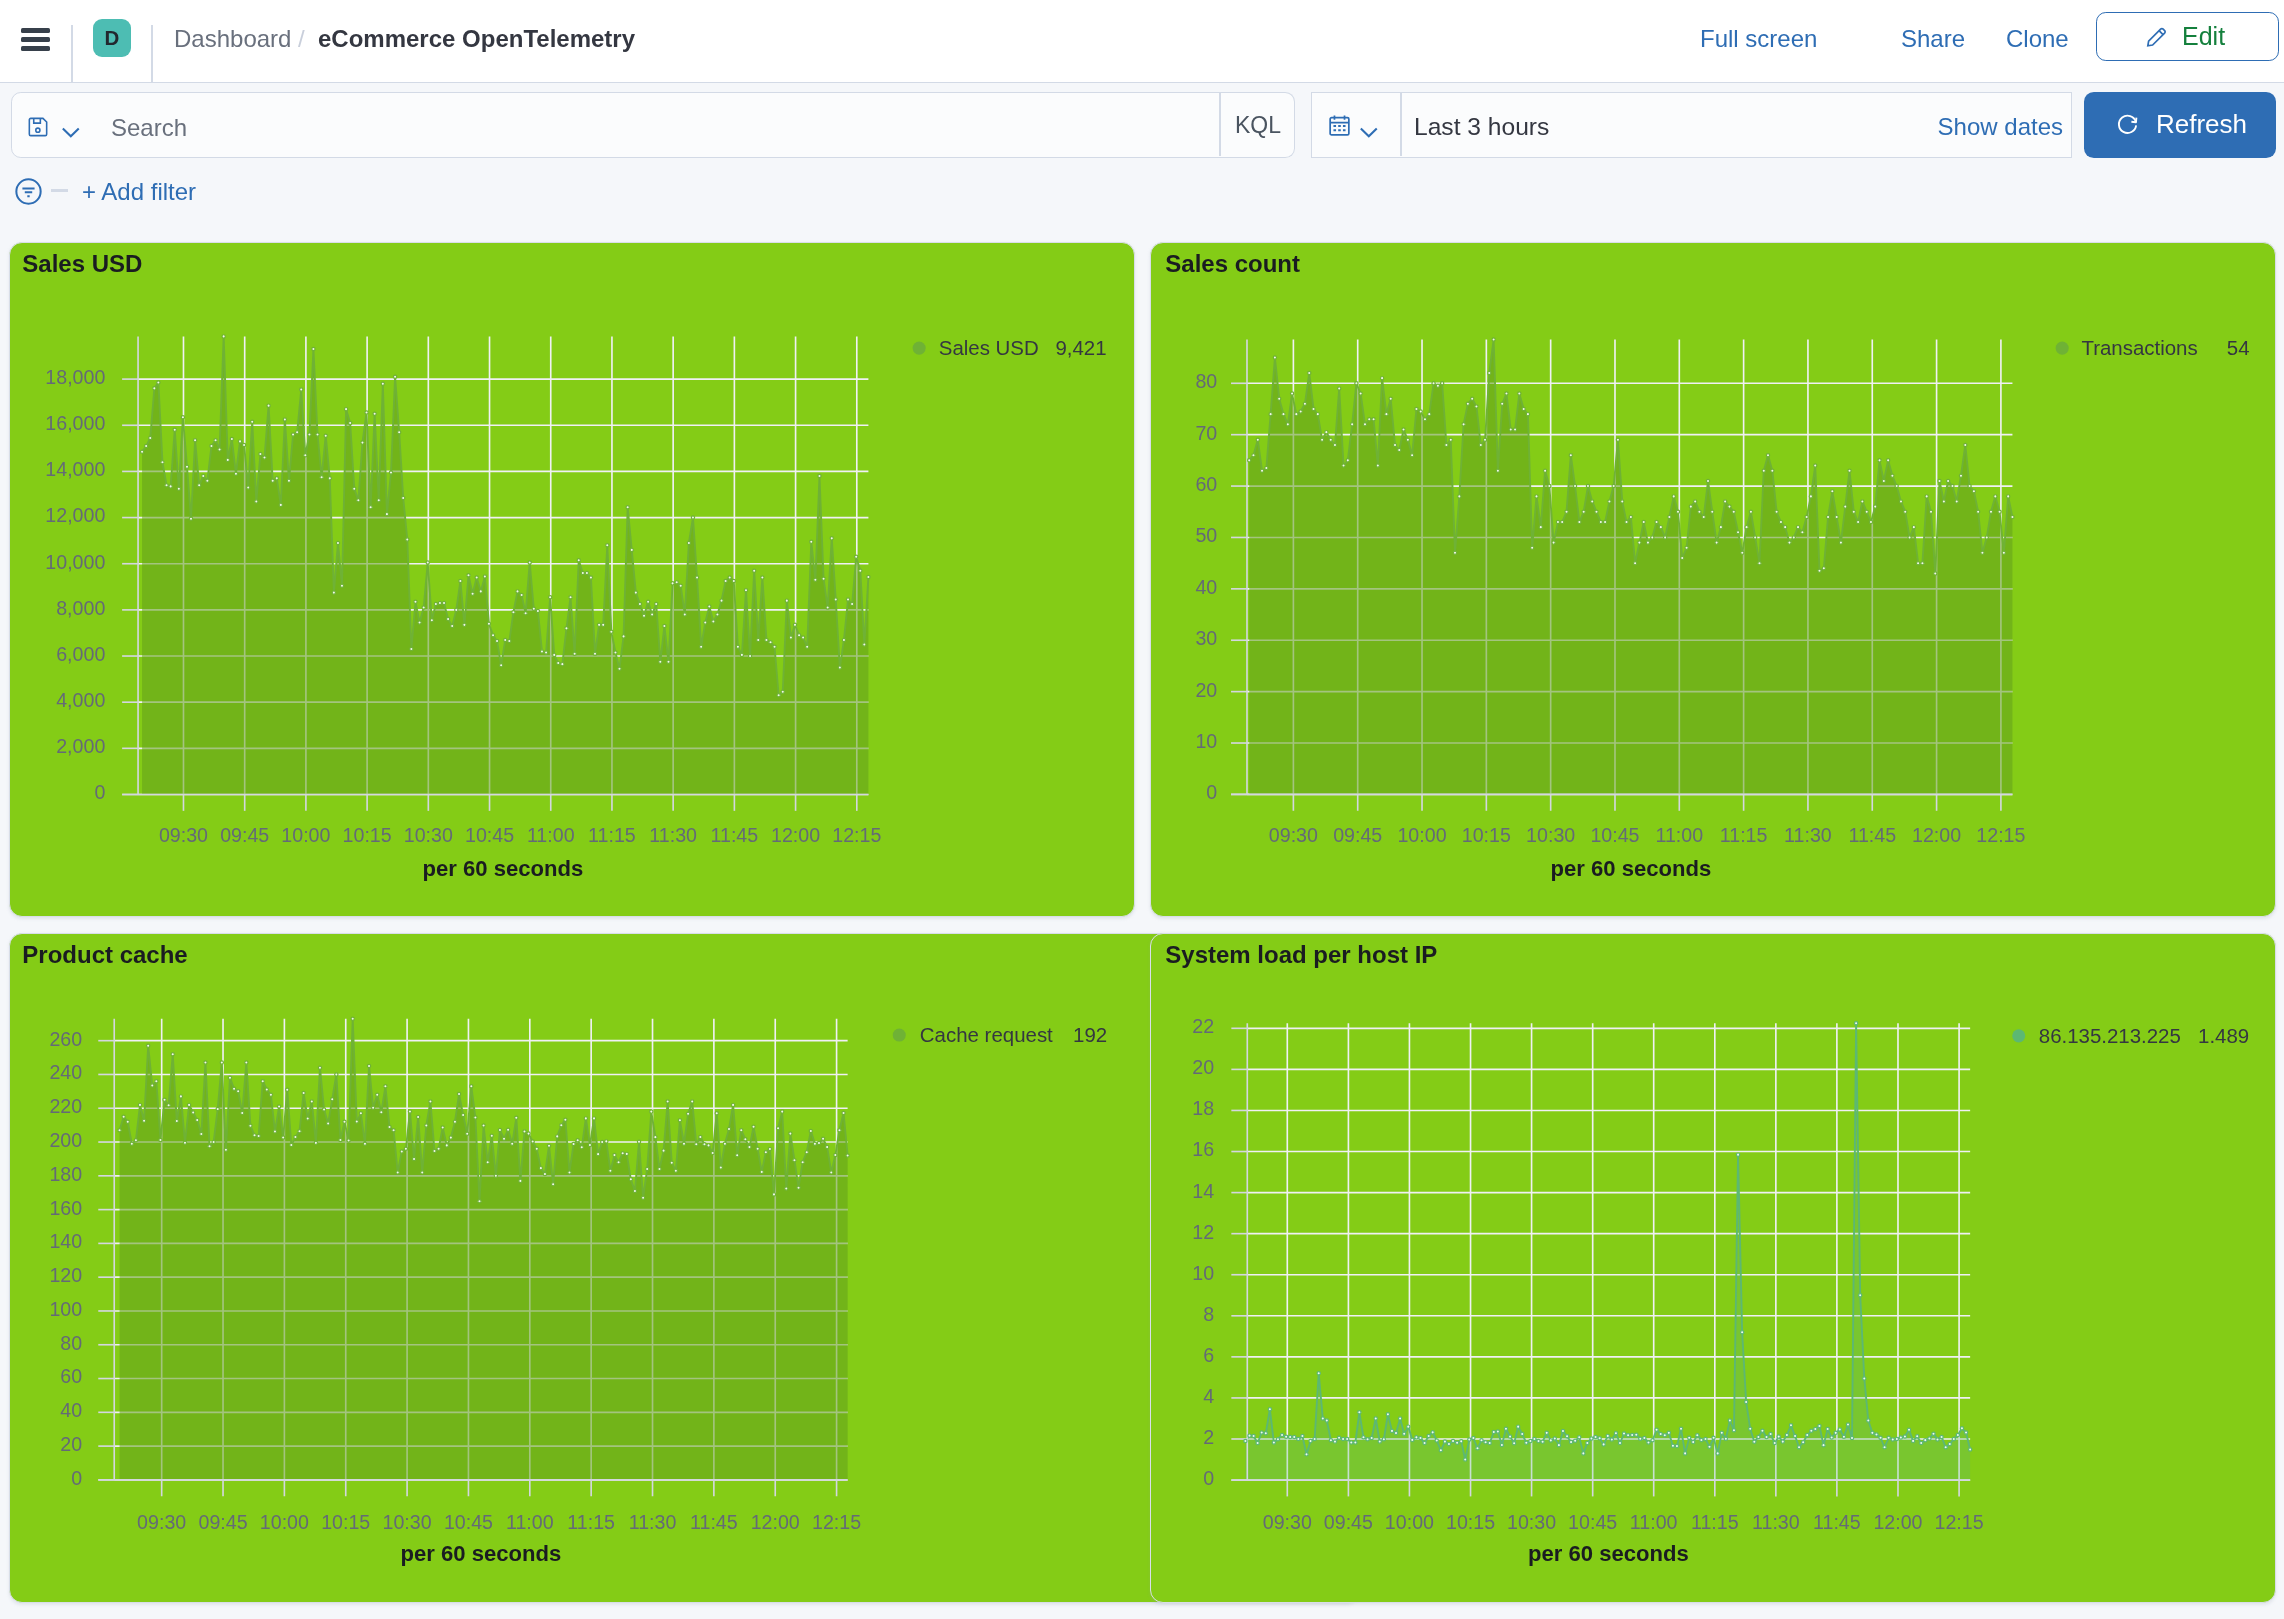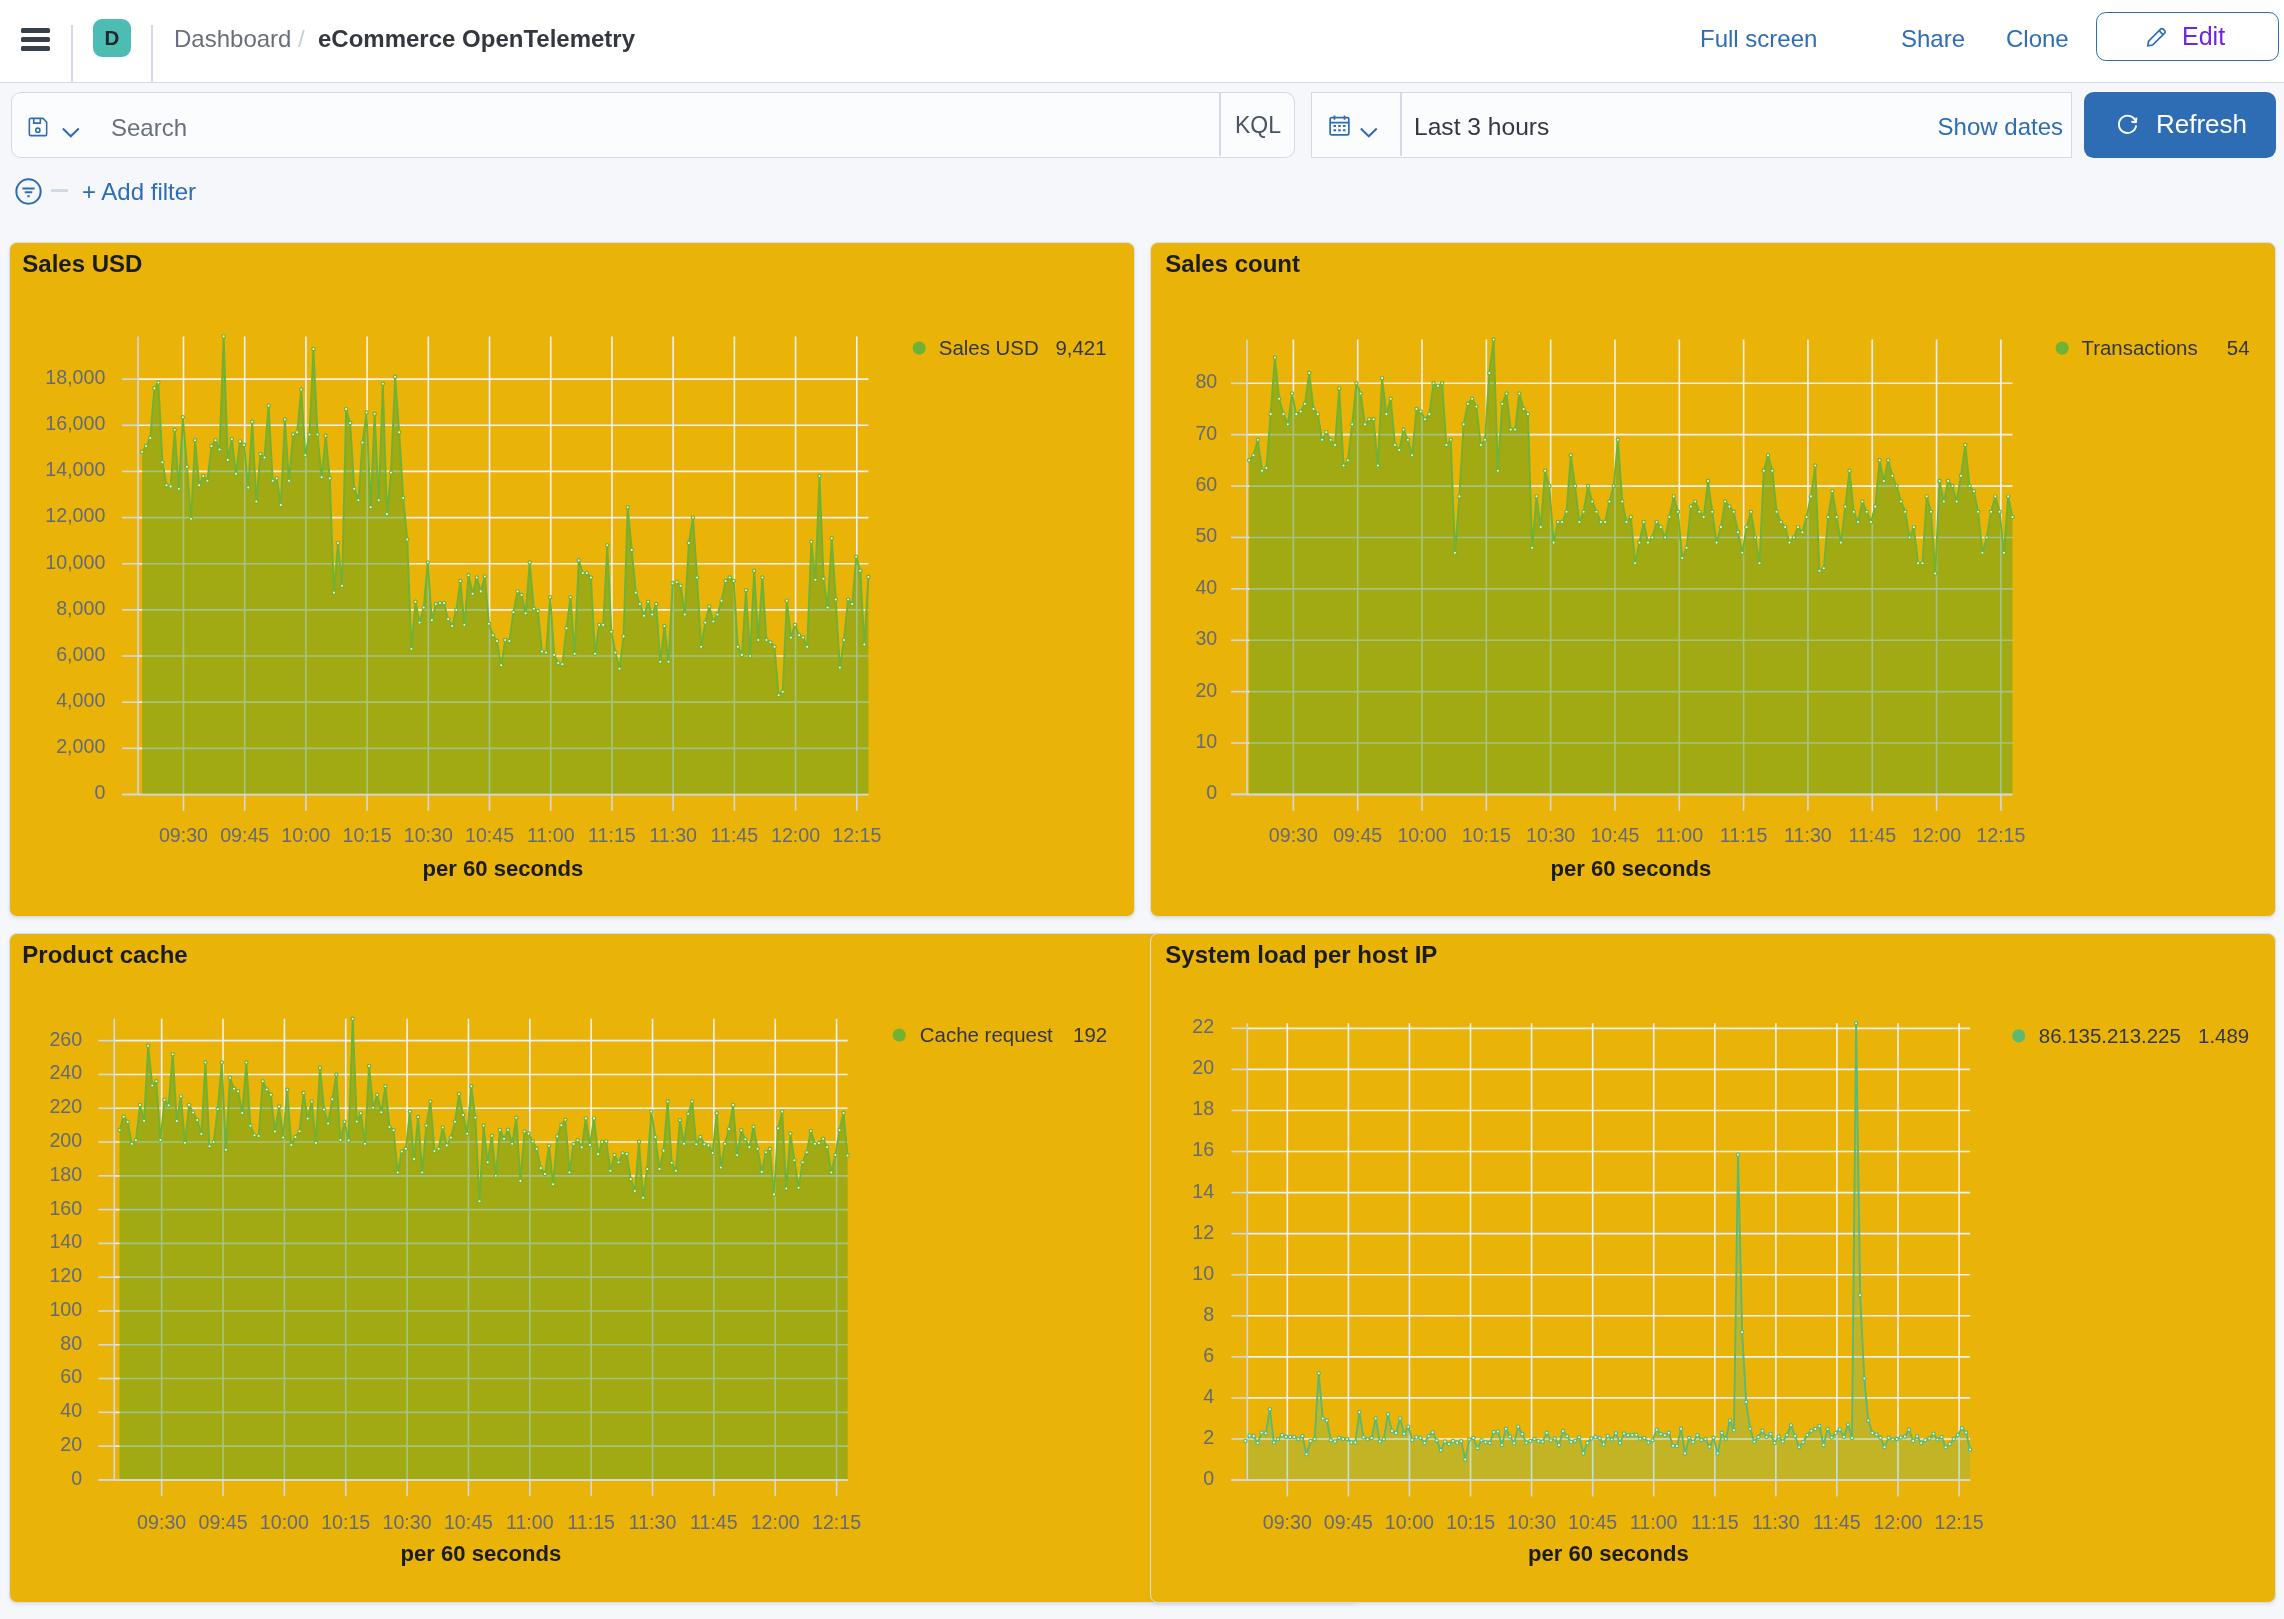--- a/index.html
+++ b/index.html
@@ -2,25 +2,25 @@
 <html style="font-size:13px"><head><meta charset="utf-8"><style>
 * { margin:0; padding:0; box-sizing:border-box; }
 html,body { width:2284px; height:1619px; overflow:hidden; font-family:"Liberation Sans",sans-serif; background:#f5f7fa; }
 .abs { position:absolute; }
 #header { position:absolute; left:0; top:0; width:2284px; height:83px; background:#fff; border-bottom:1.6px solid #d3dae6; }
 .vsep { position:absolute; top:24.6px; height:58px; width:1.6px; background:#d3dae6; }
 #burger div { width:29px; height:4.9px; background:#37404b; border-radius:1.6px; margin-bottom:4.1px; }
 #dlogo { position:absolute; left:93px; top:19px; width:38px; height:38px; border-radius:9px; background:#4dbdb3; color:#22272e; font-weight:700; font-size:20.5px; text-align:center; line-height:38px; }
 .crumb { position:absolute; top:25px; font-size:24px; }
 .hlink { position:absolute; top:25px; font-size:24px; color:#2e6db4; }
-#editbtn { position:absolute; left:2096px; top:11.5px; width:183px; height:49px; border:1.6px solid #2e6db4; border-radius:9.8px; color:#6d28d9; font-size:25px; }
+#editbtn { position:absolute; left:2096px; top:11.5px; width:183px; height:49px; border:1.6px solid #2e6db4; border-radius:9.8px; color:#15803d; font-size:25px; }
 .formbox { position:absolute; top:92px; height:66px; background:#fbfcfd; border:1.6px solid #d3dae6; }
 .icon { position:absolute; }
 #refreshbtn { position:absolute; left:2084px; top:92px; width:192px; height:66px; background:#2e6db4; border-radius:9.8px; color:#fff; font-size:26px; }
-.panel { position:absolute; background:#eab308; border:1.6px solid #d8dee8; border-radius:8px; box-shadow:0 1.6px 3.3px rgba(150,160,180,0.2); }
+.panel { position:absolute; background:#84cc16; border:1.6px solid #d8dee8; border-radius:13px; box-shadow:0 1.6px 3.3px rgba(150,160,180,0.2); }
 .ptitle { position:absolute; font-size:24px; font-weight:700; color:#1a1c21; white-space:nowrap; }
 svg text { font-family:"Liberation Sans",sans-serif; }
 </style></head>
 <body>
 <div id="header">
   <div id="burger" class="abs" style="left:20.5px;top:28px">
       <div></div>
       <div></div>
       <div></div>
     </div>

